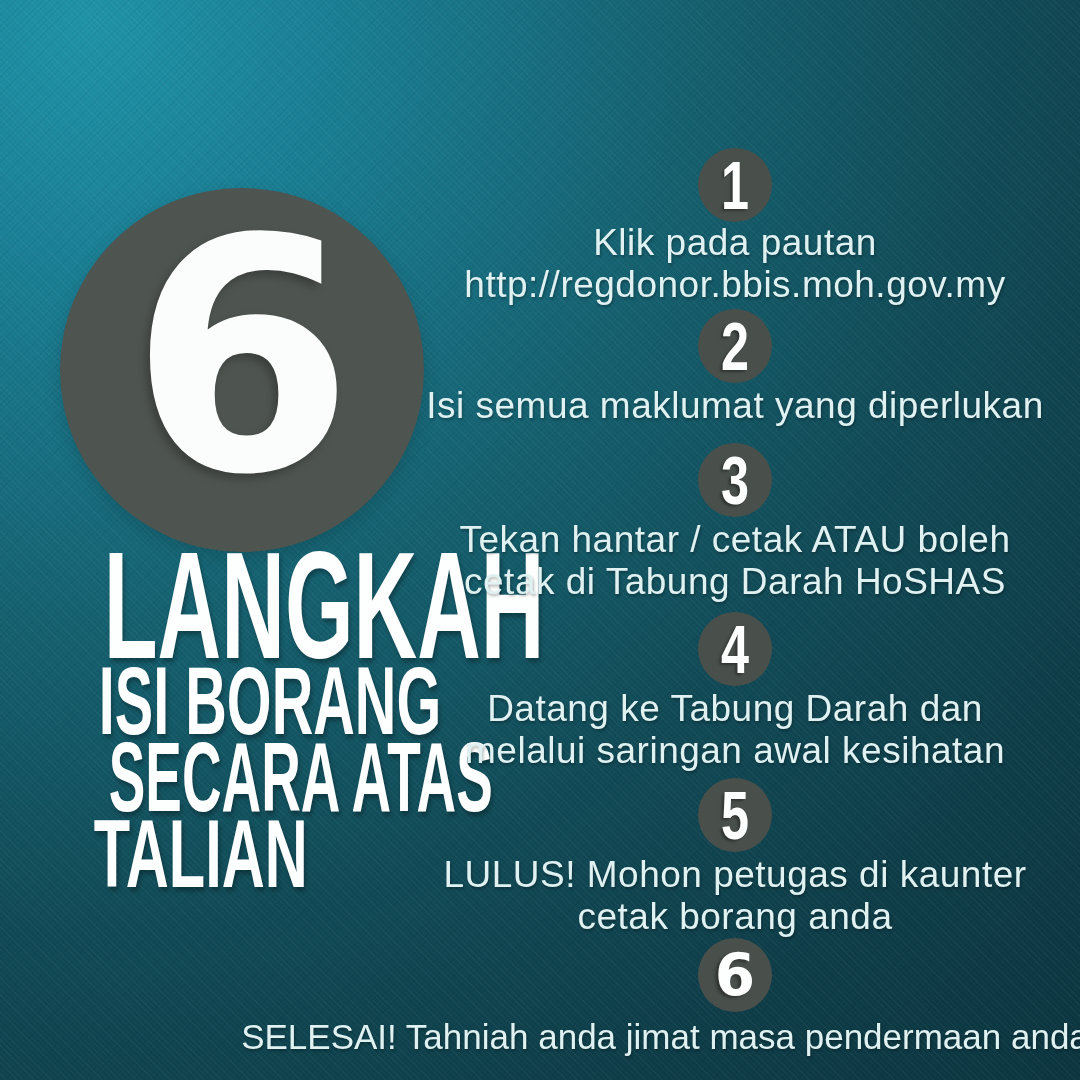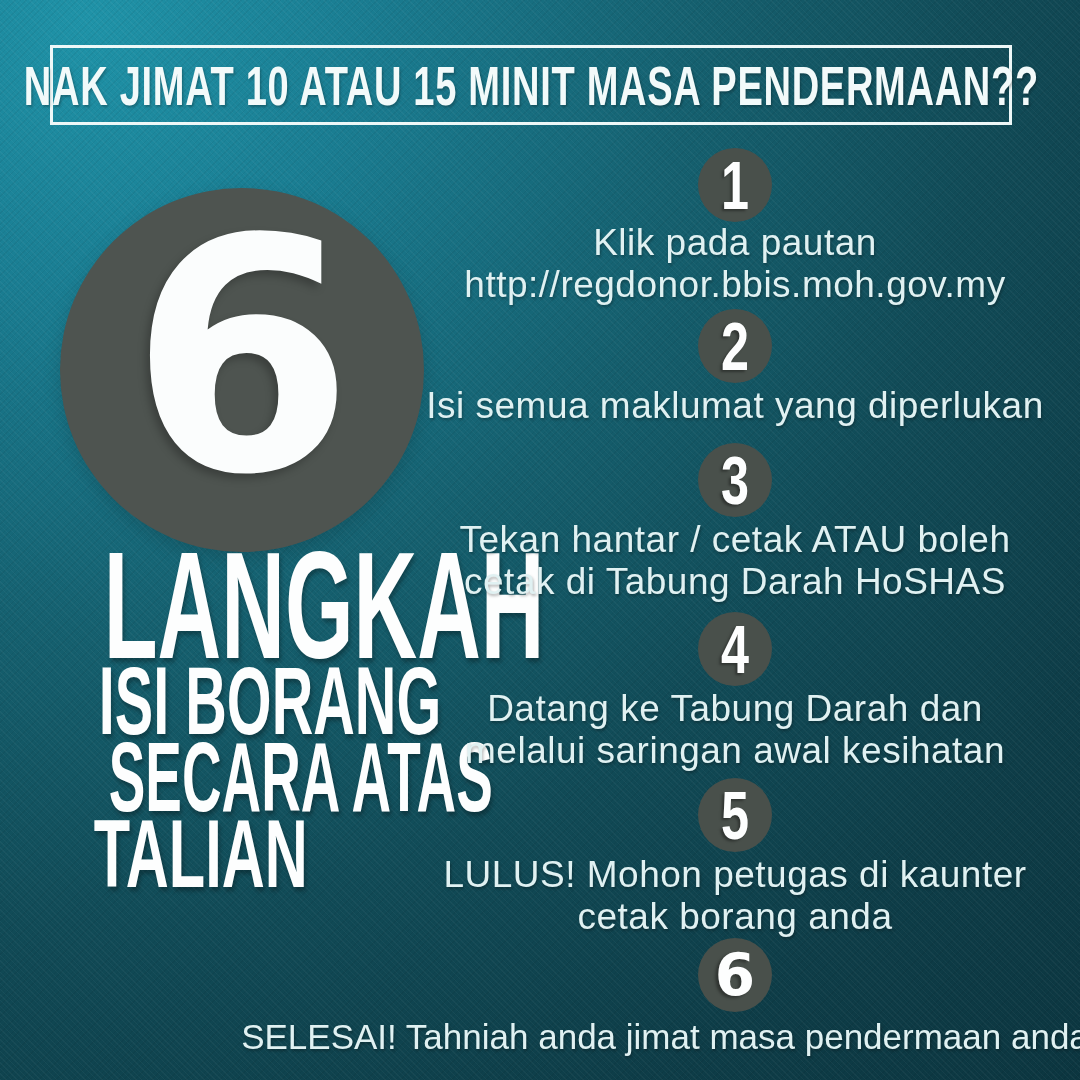--- a/index.html
+++ b/index.html
@@ -67,23 +67,20 @@
   .t1 { top:222px; } .t2 { top:385px; } .t3 { top:519px; }
   .t4 { top:688px; } .t5 { top:854px; }
   .t6 { top:1016px; left:135px; width:1060px; font-size:35px; letter-spacing:0; white-space:nowrap; }
   .t1 .line2 { white-space:nowrap; }
 </style>
 </head>
 <body>
 
 <div class="poster">
 
-  <div class="banner">
-    <span class="banner-text">NAK JIMAT 10 ATAU 15 MINIT MASA PENDERMAAN??</span>
-  </div>
 
   <div class="big-circle">
     <span class="big-num">6</span>
   </div>
 
   <div class="headline">
     <span class="hl hl1">LANGKAH</span>
     <span class="hl hl2">ISI BORANG</span>
     <span class="hl hl3">SECARA ATAS</span>
     <span class="hl hl4">TALIAN</span>

